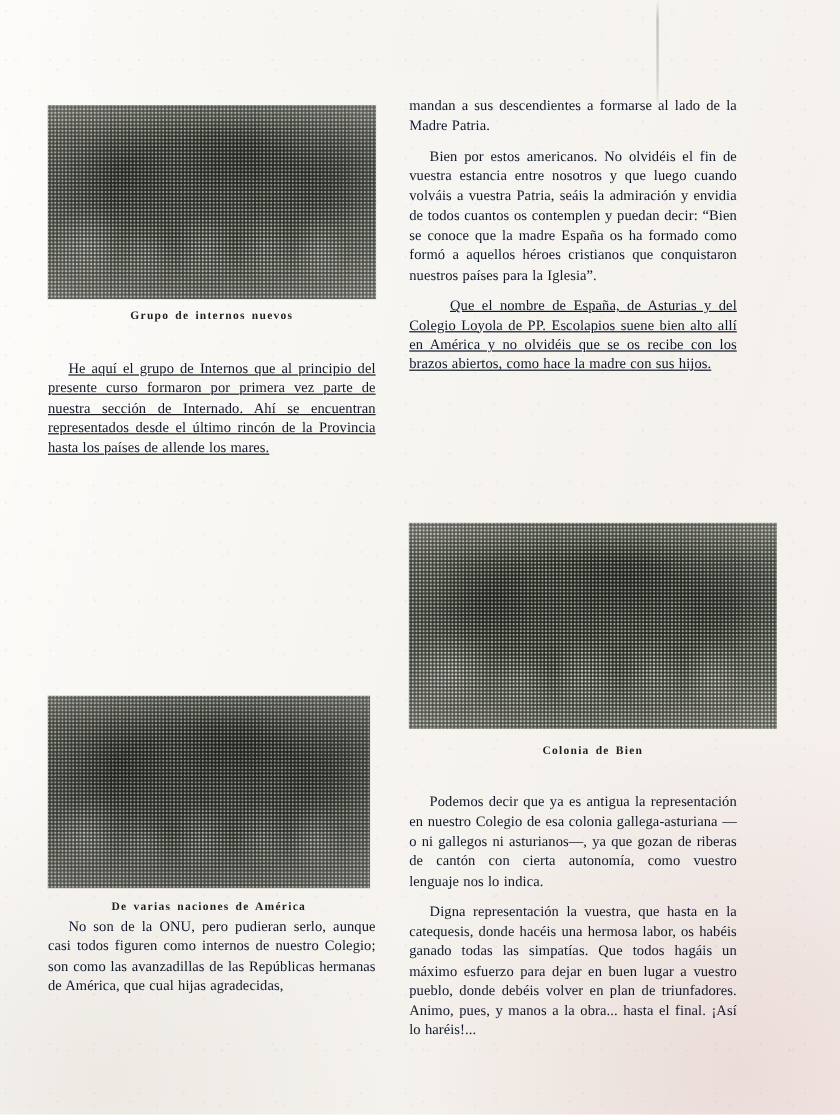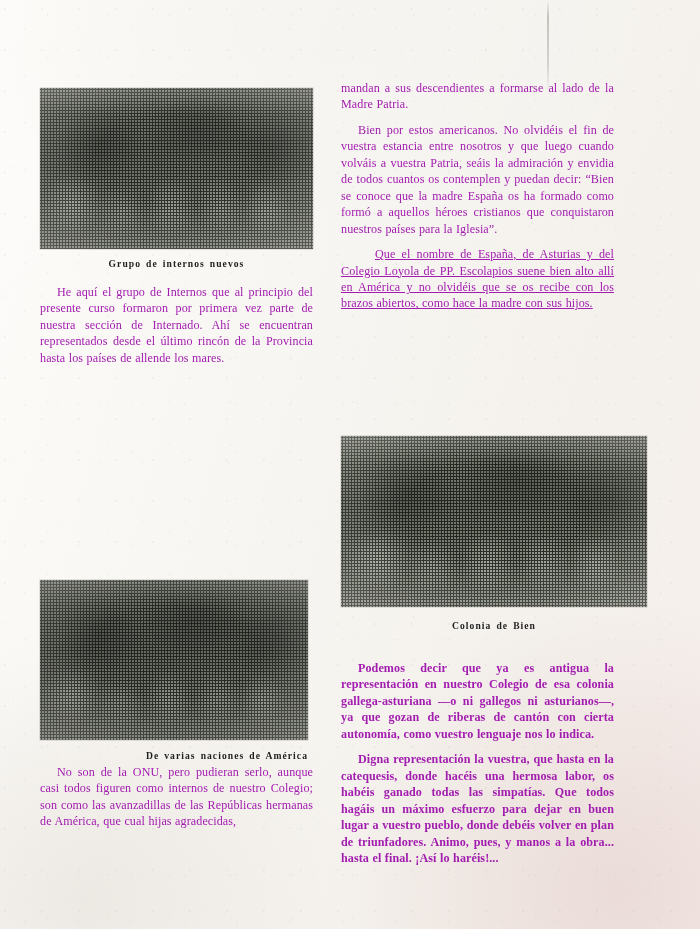--- a/index.html
+++ b/index.html
@@ -69,21 +69,21 @@
 
   
   p.body {
     margin: 0 0 9px 0;
     font-size: 12.1px;
     line-height: 16.45px;
     text-align: justify;
     text-indent: 17px;
     letter-spacing: .08px;
     word-spacing: .4px;
-    color: #a21caf;
+    color: #0f172a;
   }
   p.body.deep-indent { text-indent: 34px; text-decoration: underline; }
   p.body:last-child { margin-bottom: 0; }
 
   
   .photo {
     position: relative;
     background-color: #5d6159;
     background-image:
       
@@ -130,50 +130,50 @@
     font-size: 9.6px;
     font-weight: bold;
     letter-spacing: 1.05px;
     word-spacing: 1.6px;
     color: #1f1f1f;
     text-align: center;
     white-space: nowrap;
   }
   #cap-internos { left: 40px;  top: 258px; width: 273px; }
   #cap-navia    { left: 341px; top: 620px; width: 306px; }
-  #cap-naciones { left: 40px;  top: 750px; width: 268px; text-align: right; }
+  #cap-naciones { left: 40px;  top: 750px; width: 268px; }
 </style>
 </head>
 <body>
 
 <div id="page">
 
   <div class="paper-tint"></div>
   <div class="paper-speckle"></div>
   <div class="scan-streak"></div>
 
   <div class="content">
 
     <div class="photo" id="photo-internos"></div>
     <div class="caption" id="cap-internos">Grupo  de  internos  nuevos</div>
 
-    <div class="col col-left" style="top:284px;">
+    <div class="col col-left" style="top:299px;text-decoration:underline;">
       <p class="body">He aquí el grupo de Internos que al principio del presente curso formaron por primera vez parte de nuestra sección de Internado. Ahí se encuentran representados desde el último rincón de la Provincia hasta los países de allende los mares.</p>
     </div>
 
     <div class="col col-right">
       <p class="body" style="text-indent:0;">mandan a sus descendientes a formarse al lado de la Madre Patria.</p>
       <p class="body">Bien por estos americanos. No olvidéis el fin de vuestra estancia entre nosotros y que luego cuando volváis a vuestra Patria, seáis la admiración y envidia de todos cuantos os contemplen y puedan decir: “Bien se conoce que la madre España os ha formado como formó a aquellos héroes cristianos que conquistaron nuestros países para la Iglesia”.</p>
       <p class="body deep-indent">Que el nombre de España, de Asturias y del Colegio Loyola de PP. Escolapios suene bien alto allí en América y no olvidéis que se os recibe con los brazos abiertos, como hace la madre con sus hijos.</p>
     </div>
 
     <div class="photo" id="photo-navia"></div>
     <div class="caption" id="cap-navia">Colonia  de  Bien</div>
 
-    <div class="col col-right" style="top:660px;font-weight:bold;">
+    <div class="col col-right" style="top:660px;">
       <p class="body">Podemos decir que ya es antigua la representación en nuestro Colegio de esa colonia gallega-asturiana —o ni gallegos ni asturianos—, ya que gozan de riberas de cantón con cierta autonomía, como vuestro lenguaje nos lo indica.</p>
       <p class="body">Digna representación la vuestra, que hasta en la catequesis, donde hacéis una hermosa labor, os habéis ganado todas las simpatías. Que todos hagáis un máximo esfuerzo para dejar en buen lugar a vuestro pueblo, donde debéis volver en plan de triunfadores. Animo, pues, y manos a la obra... hasta el final. ¡Así lo haréis!...</p>
     </div>
 
     <div class="photo" id="photo-naciones"></div>
     <div class="caption" id="cap-naciones">De  varias  naciones  de  América</div>
 
     <div class="col col-left" style="top:764px;">
       <p class="body">No son de la ONU, pero pudieran serlo, aunque casi todos figuren como internos de nuestro Colegio; son como las avanzadillas de las Repúblicas hermanas de América, que cual hijas agradecidas,</p>
     </div>

